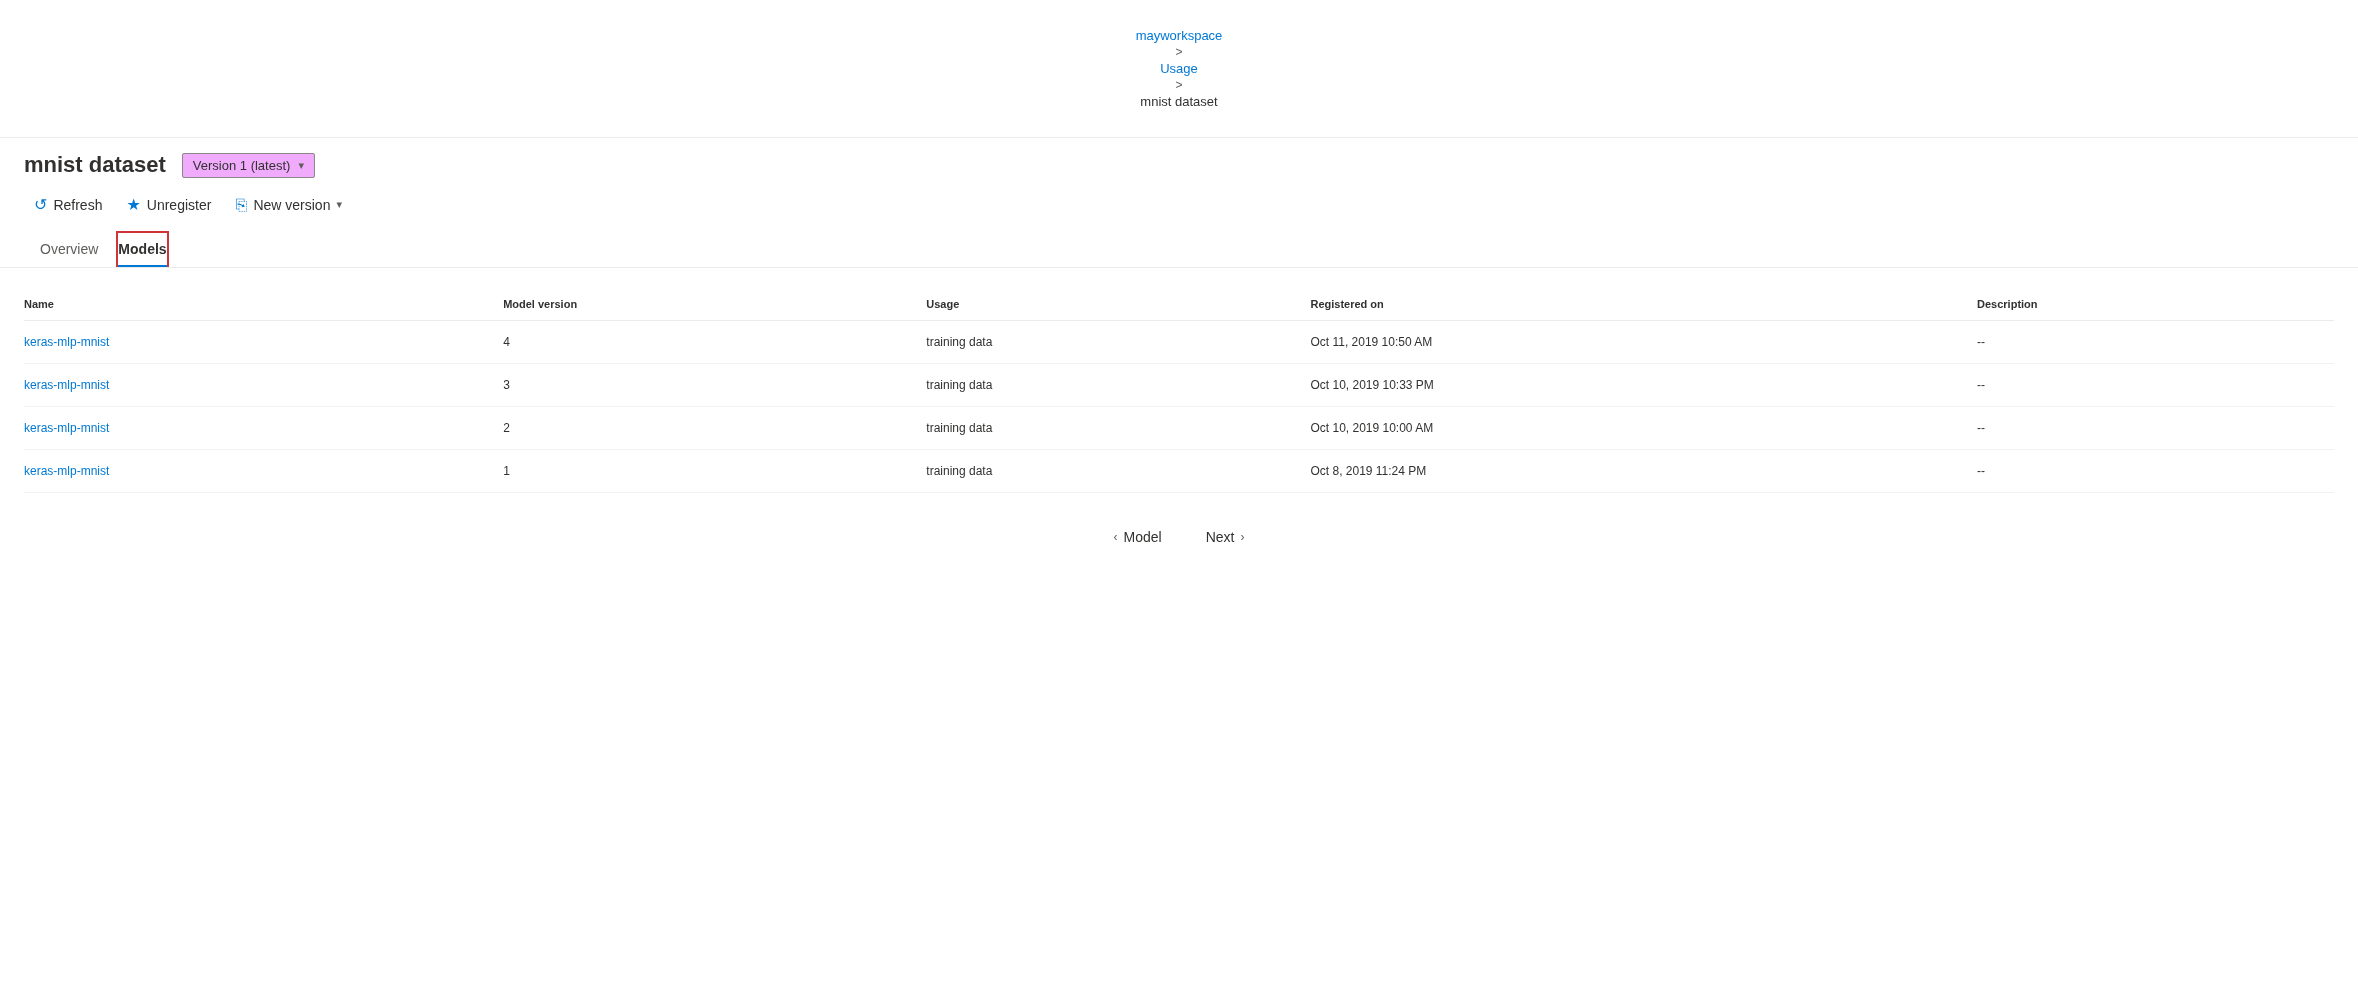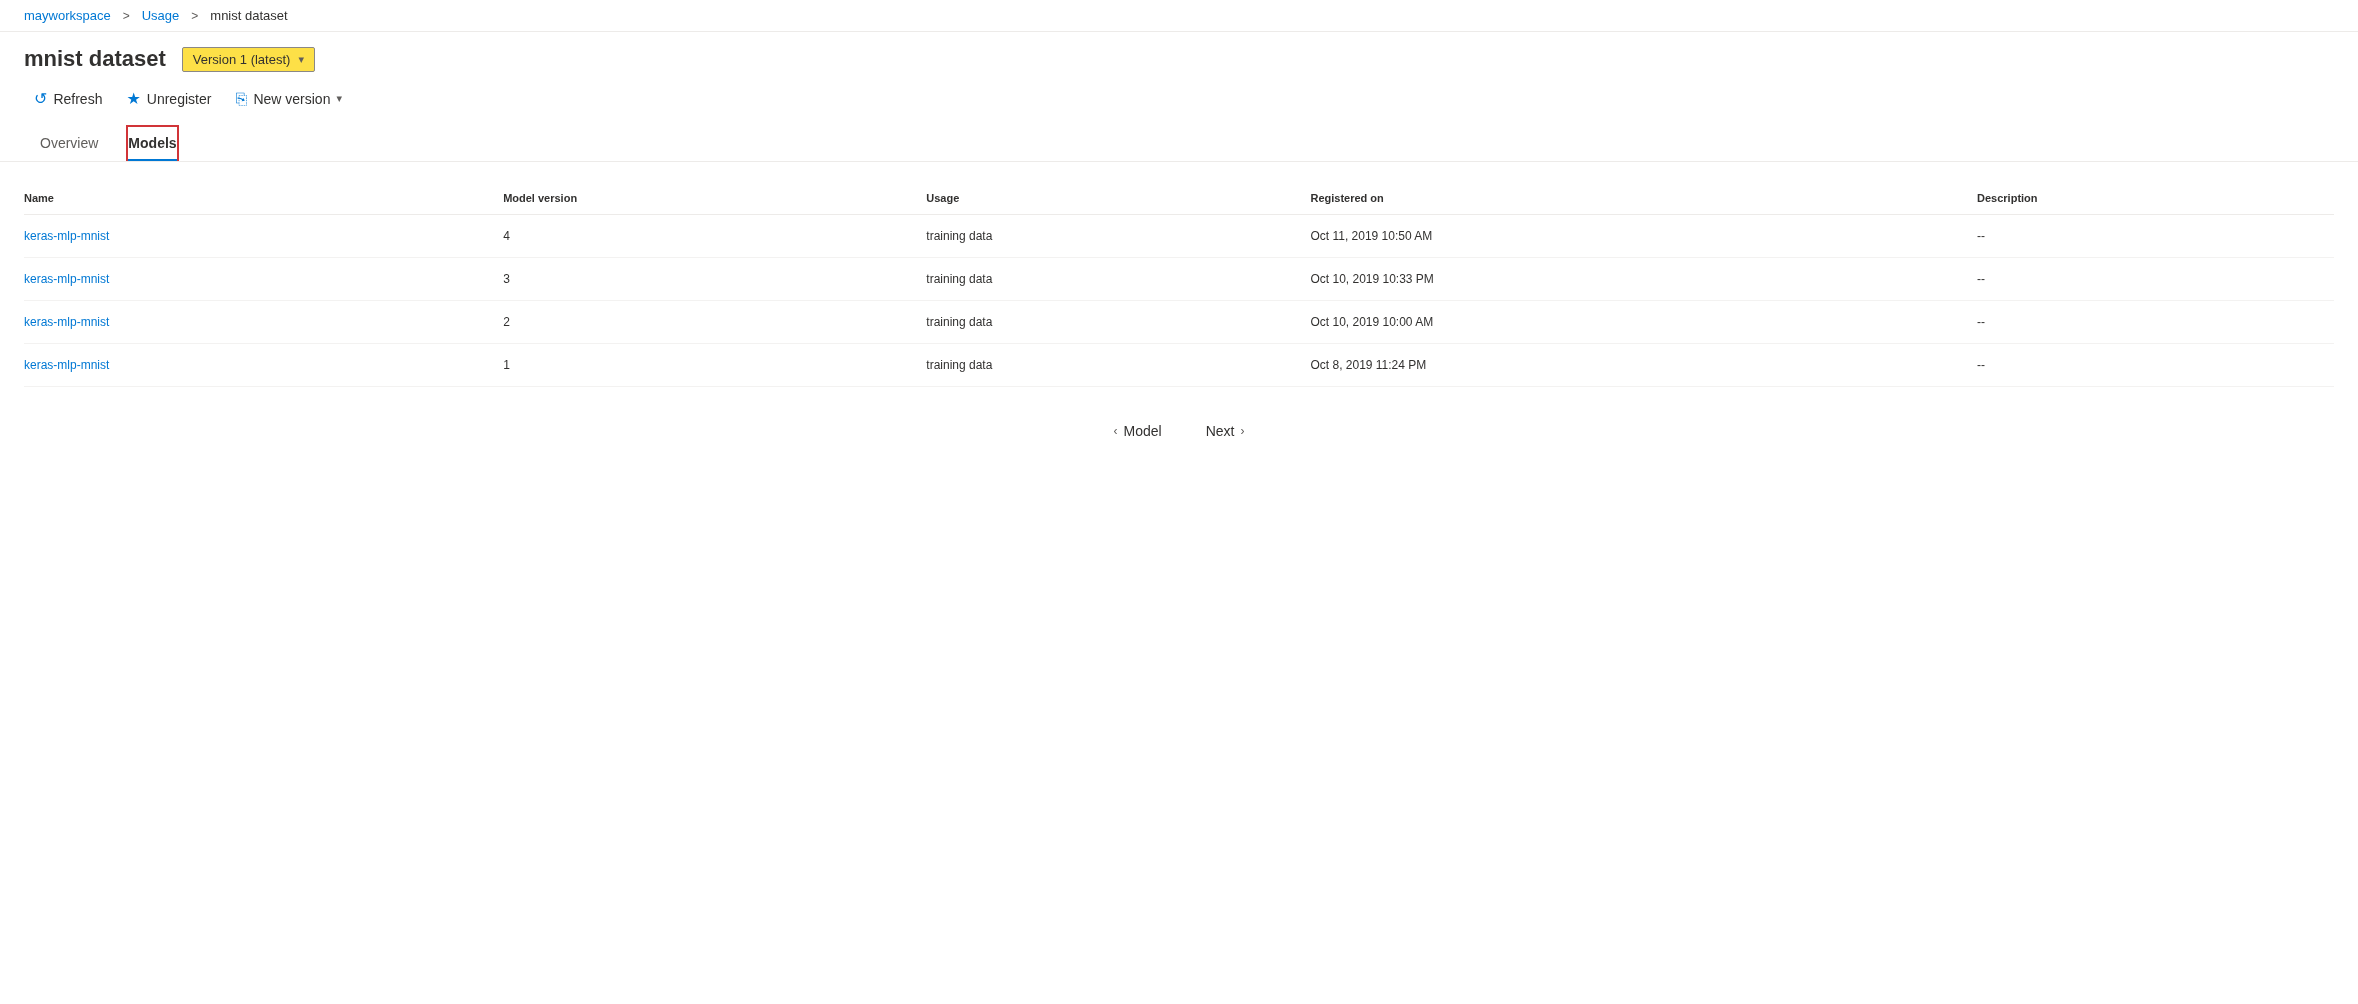--- a/index.html
+++ b/index.html
@@ -5,25 +5,26 @@
     * { box-sizing: border-box; margin: 0; padding: 0; }
     body {
       font-family: 'Segoe UI', -apple-system, BlinkMacSystemFont, sans-serif;
       font-size: 14px;
       color: #323130;
       background: #fff;
     }
     .breadcrumb {
       display: flex;
       align-items: center;
-      padding: 8px 24px;
+      padding: 28px 24px;
       font-size: 13px;
       color: #0078d4;
       border-bottom: 1px solid #edebe9;
-      gap: 12px;
+      gap: 2px;
+      flex-direction: column;
     }
     .breadcrumb .sep {
       color: #605e5c;
       font-size: 12px;
     }
     .breadcrumb .current {
       color: #323130;
     }
     .header {
       padding: 14px 24px 0 24px;
@@ -39,21 +40,21 @@
       font-weight: 600;
       color: #323130;
     }
     .version-selector {
       display: flex;
       align-items: center;
       border: 1px solid #8a8886;
       border-radius: 2px;
       padding: 4px 10px;
       font-size: 13px;
-      background: #fde047;
+      background: #f0abfc;
       cursor: pointer;
       gap: 8px;
       color: #323130;
     }
     .version-selector .chevron {
       font-size: 11px;
       color: #605e5c;
     }
     .toolbar {
       display: flex;
@@ -74,21 +75,21 @@
       border-radius: 2px;
     }
     .toolbar-btn .icon {
       color: #0078d4;
       font-size: 16px;
     }
     .tabs-container {
       border-bottom: 1px solid #edebe9;
       padding: 0 24px;
       display: flex;
-      gap: 12px;
+      gap: 2px;
     }
     .tab {
       padding: 10px 16px;
       font-size: 14px;
       cursor: pointer;
       color: #605e5c;
       border: none;
       background: transparent;
       position: relative;
     }

